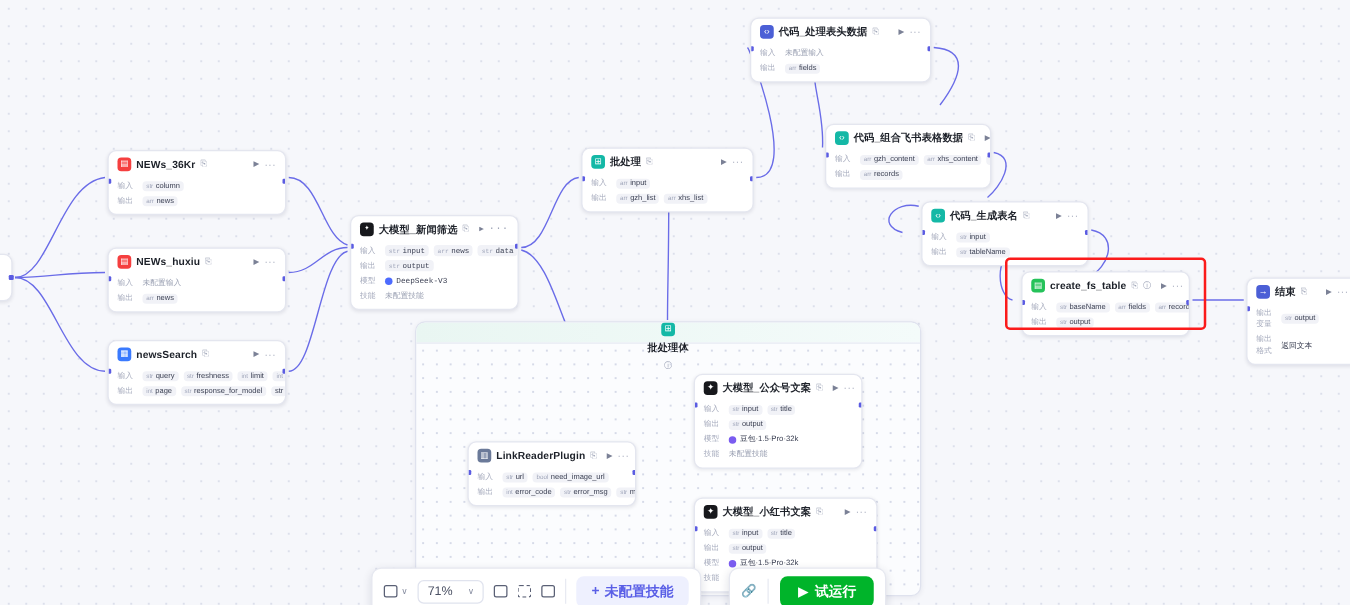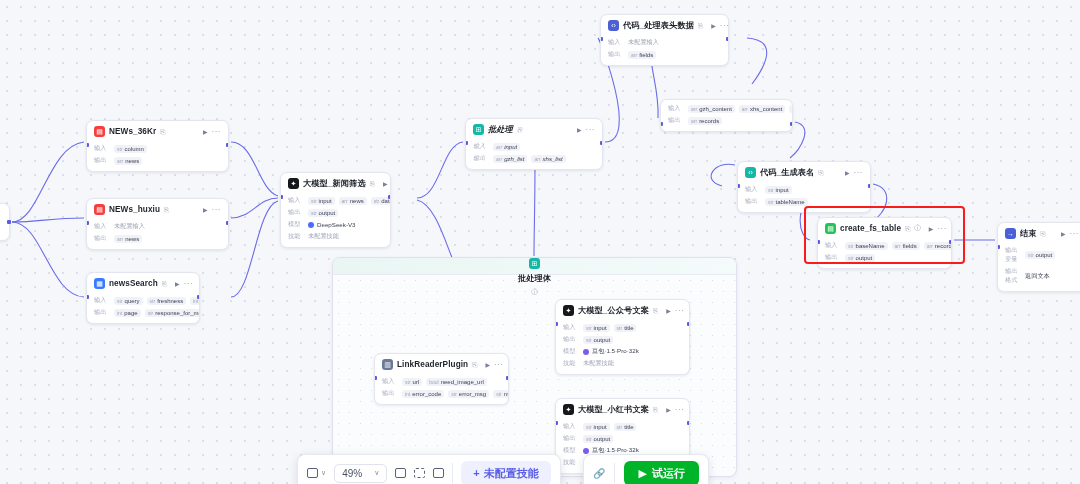--- a/index.html
+++ b/index.html
@@ -220,21 +220,21 @@
             <span class="rlab">输出</span>
             <span class="chip">
               <span class="t">arr</span>
               <span>news</span>
             </span>
           </div>
         </div>
         <span class="port l" style="top: 22px;"></span>
         <span class="port r" style="top: 22px;"></span>
       </div>
-      <div class="node" style="left: 86px; top: 272px; width: 114px;">
+      <div class="node" style="left: 86px; top: 272px; width: 143px;">
         <div class="nhead">
           <span class="nicon" style="background:#3a7afe">▦</span>
           <span class="ntitle">newsSearch</span>
           <span class="hicon">⎘</span>
           <span class="spacer"></span>
           <span class="play">▶</span>
           <span class="dots">···</span>
         </div>
         <div class="nbody">
           <div class="row">
@@ -267,21 +267,21 @@
               <span>response_for_model</span>
             </span>
             <span class="chip">
               <span>str</span>
             </span>
           </div>
         </div>
         <span class="port l" style="top: 22px;"></span>
         <span class="port r" style="top: 22px;"></span>
       </div>
-      <div class="node" style="left: 280px; top: 172px; width: 111px;">
+      <div class="node" style="left: 280px; top: 172px; width: 135px; font-family: Liberation Mono, monospace;">
         <div class="nhead">
           <span class="nicon" style="background:#17181c">✦</span>
           <span class="ntitle">大模型_新闻筛选</span>
           <span class="hicon">⎘</span>
           <span class="spacer"></span>
           <span class="play">▶</span>
           <span class="dots">···</span>
         </div>
         <div class="nbody">
           <div class="row">
@@ -315,21 +315,21 @@
             <span class="model"><span class="mdot" style="background:#4d6bfe"></span>DeepSeek-V3</span>
           </div>
           <div class="row">
             <span class="rlab">技能</span>
             <span class="plain">未配置技能</span>
           </div>
         </div>
         <span class="port l" style="top: 22px;"></span>
         <span class="port r" style="top: 22px;"></span>
       </div>
-      <div class="node" style="left: 465px; top: 118px; width: 138px; font-style: italic;">
+      <div class="node" style="left: 465px; top: 118px; width: 138px;">
         <div class="nhead">
           <span class="nicon" style="background:#14b8a6">⊞</span>
           <span class="ntitle">批处理</span>
           <span class="hicon">⎘</span>
           <span class="spacer"></span>
           <span class="play">▶</span>
           <span class="dots">···</span>
         </div>
         <div class="nbody">
           <div class="row">
@@ -347,21 +347,21 @@
             </span>
             <span class="chip">
               <span class="t">arr</span>
               <span>xhs_list</span>
             </span>
           </div>
         </div>
         <span class="port l" style="top: 22px;"></span>
         <span class="port r" style="top: 22px;"></span>
       </div>
-      <div class="node" style="left: 600px; top: 14px; width: 129px;">
+      <div class="node" style="left: 600px; top: 14px; width: 145px;">
         <div class="nhead">
           <span class="nicon" style="background:#4b5fd6">‹›</span>
           <span class="ntitle">代码_处理表头数据</span>
           <span class="hicon">⎘</span>
           <span class="spacer"></span>
           <span class="play">▶</span>
           <span class="dots">···</span>
         </div>
         <div class="nbody">
           <div class="row">
@@ -373,20 +373,27 @@
             <span class="chip">
               <span class="t">arr</span>
               <span>fields</span>
             </span>
           </div>
         </div>
         <span class="port l" style="top: 22px;"></span>
         <span class="port r" style="top: 22px;"></span>
       </div>
       <div class="node" style="left: 660px; top: 99px; width: 133px;">
+        <div class="nhead">
+          <span class="nicon" style="background:#14b8a6">‹›</span>
+          <span class="ntitle">代码_组合飞书表格数据</span>
+          <span class="hicon">⎘</span>
+          <span class="spacer"></span>
+          <span class="play">▶</span>
+        </div>
         <div class="nbody">
           <div class="row">
             <span class="rlab">输入</span>
             <span class="chip">
               <span class="t">arr</span>
               <span>gzh_content</span>
             </span>
             <span class="chip">
               <span class="t">arr</span>
               <span>xhs_content</span>
@@ -568,21 +575,21 @@
             <span class="model"><span class="mdot" style="background:#7a5cf0"></span>豆包·1.5·Pro·32k</span>
           </div>
           <div class="row">
             <span class="rlab">技能</span>
             <span class="plain">未配置技能</span>
           </div>
         </div>
         <span class="port l" style="top: 22px;"></span>
         <span class="port r" style="top: 22px;"></span>
       </div>
-      <div class="node" style="left: 555px; top: 398px; width: 135px;">
+      <div class="node" style="left: 555px; top: 398px; width: 147px;">
         <div class="nhead">
           <span class="nicon" style="background:#17181c">✦</span>
           <span class="ntitle">大模型_小红书文案</span>
           <span class="hicon">⎘</span>
           <span class="spacer"></span>
           <span class="play">▶</span>
           <span class="dots">···</span>
         </div>
         <div class="nbody">
           <div class="row">
@@ -618,21 +625,21 @@
     </div>
 
   <div class="highlight" id="hl" style="left: 804px; top: 206px; width: 161px; height: 58px; border-color: rgb(251, 27, 27);"></div>
 
   <div class="toolbar">
     <div class="tb-item">
       <span class="sqico"></span>
       <span class="caret">∨</span>
     </div>
     <div class="zoombox">
-      <span>49%</span>
+      <span>71%</span>
       <span class="caret">∨</span>
     </div>
     <span class="sqico"></span>
     <span class="sqico" style="border-style:dashed"></span>
     <span class="sqico"></span>
     <div class="tb-sep"></div>
     <div class="addnode">
       <span>+</span>
       <span>未配置技能</span>
     </div>

